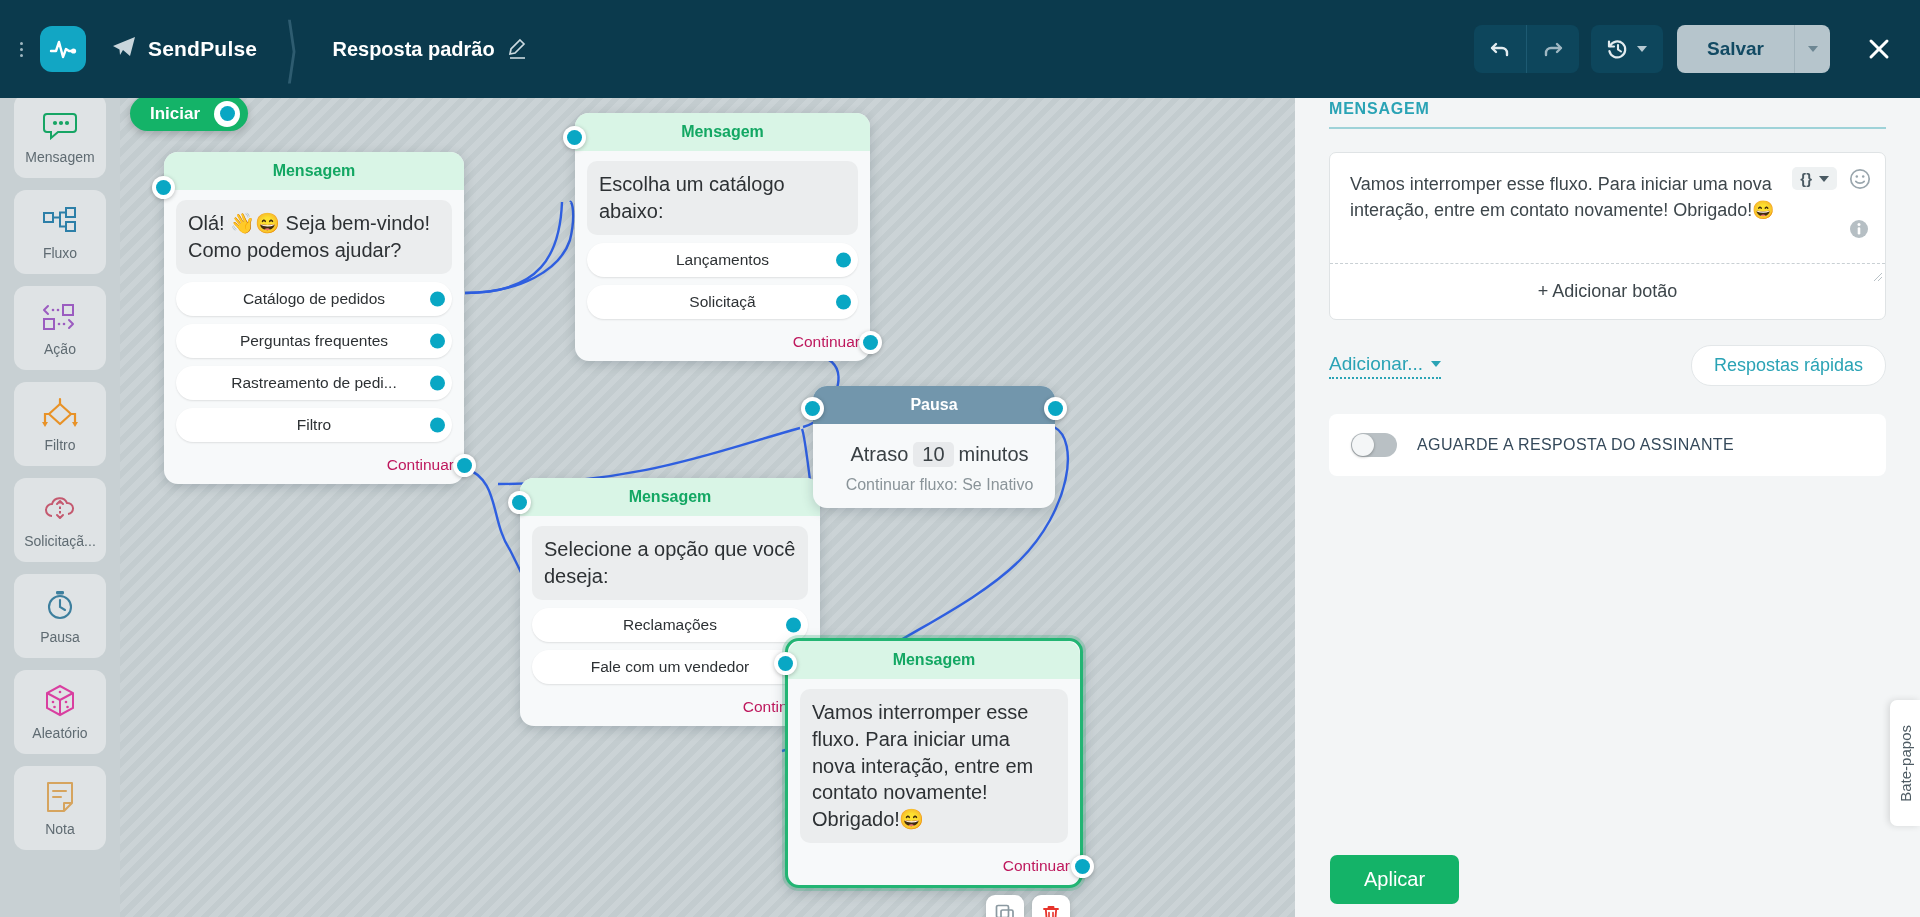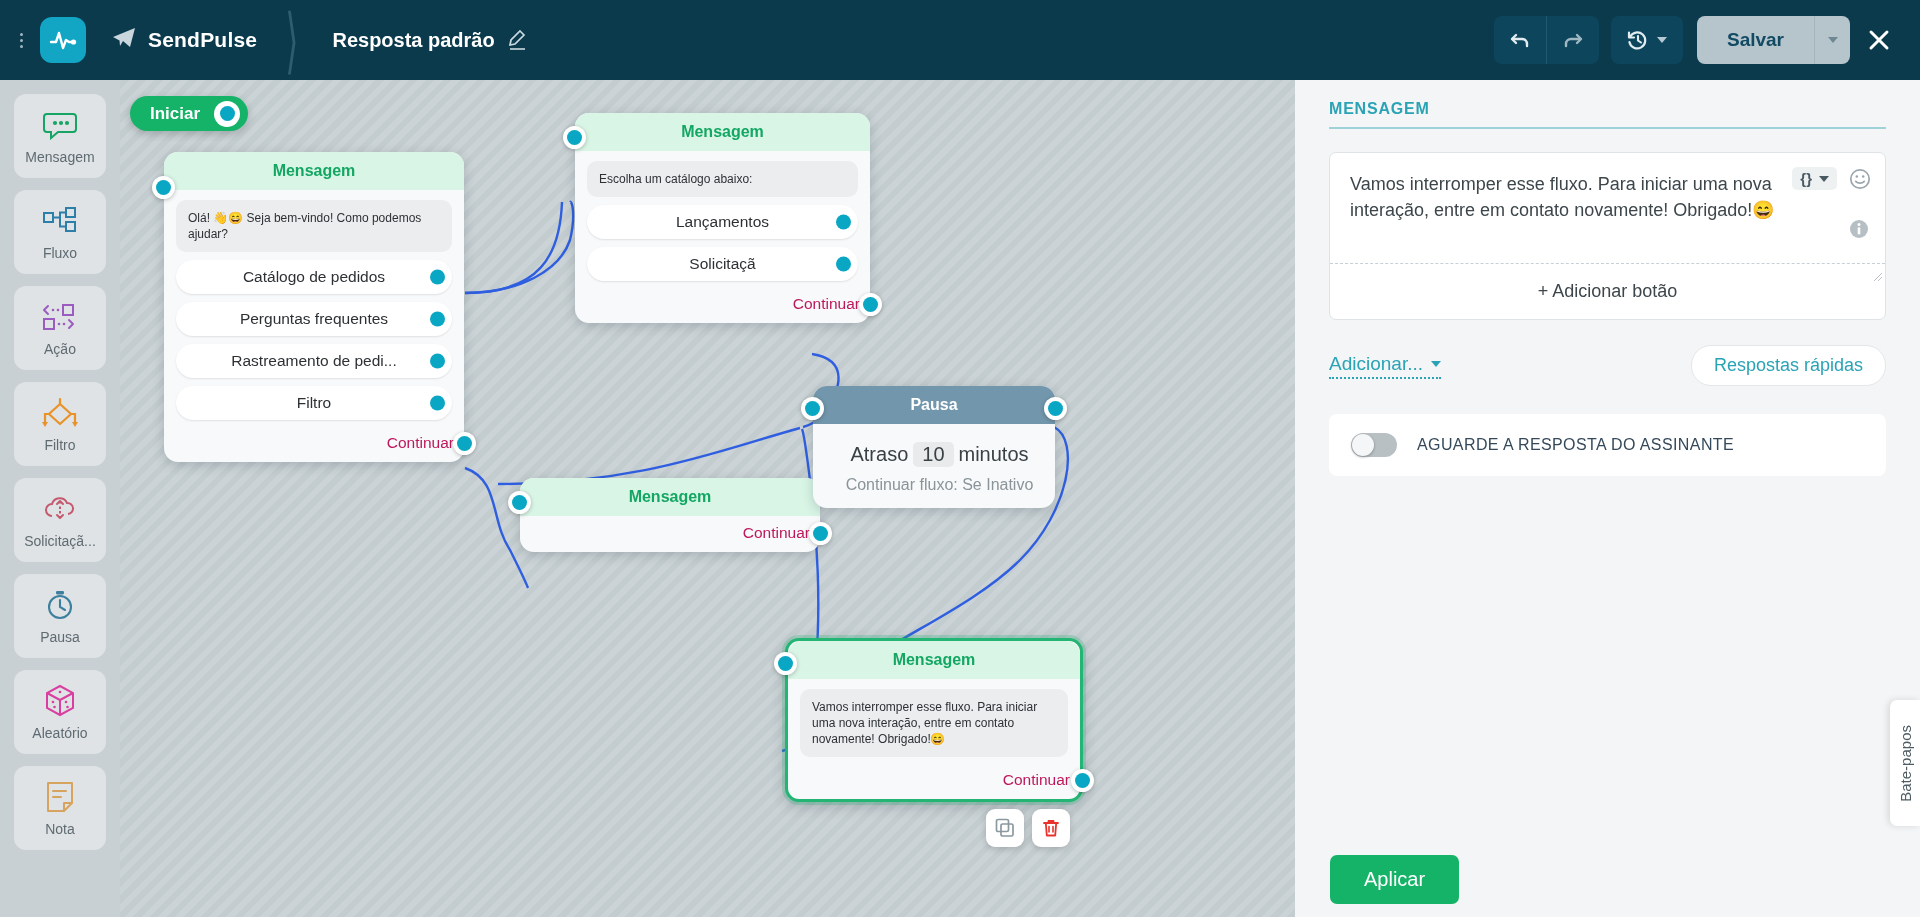--- a/index.html
+++ b/index.html
@@ -6,21 +6,21 @@
   html, body {
     width: 1920px; height: 917px;
     font-family: "Liberation Sans", sans-serif;
     overflow: hidden;
     background: #c9d1d3;
   }
 
   
   .topbar {
     position: absolute; top: 0; left: 0;
-    width: 1920px; height: 80px;
+    width: 1920px; height: 98px;
     background: #0b3a4d;
     display: flex; align-items: center;
     z-index: 50;
   }
   .kebab {
     width: 26px; margin-left: 8px;
     display: flex; flex-direction: column; align-items: center; gap: 3px;
     cursor: pointer;
   }
   .kebab i { width: 3px; height: 3px; border-radius: 50%; background: #9fb6c0; display:block;}
@@ -58,21 +58,21 @@
     display: flex; align-items: center; justify-content: center; gap: 7px;
     background: #0d465c; border-radius: 8px; height: 48px; width: 72px;
     margin-right: 14px; cursor: pointer;
   }
   .caret-d {
     width: 0; height: 0; border-left: 5px solid transparent; border-right: 5px solid transparent;
     border-top: 6px solid #b6c9d2;
   }
   .save-group {
     display: flex; align-items: stretch; border-radius: 8px; overflow: hidden;
-    margin-right: 2px;
+    margin-right: 22px;
   }
   .save-btn {
     background: #b6c5cc; color: #124a63; font-size: 19px; font-weight: 600;
     padding: 0 30px; height: 48px; display: flex; align-items: center; cursor: pointer;
   }
   .save-split {
     background: #b6c5cc; width: 36px; height: 48px;
     display: flex; align-items: center; justify-content: center;
     border-left: 1px solid #a3b4bc; cursor: pointer;
   }
@@ -116,21 +116,21 @@
   .node-hdr {
     height: 38px; border-radius: 14px 14px 0 0;
     display: flex; align-items: center; justify-content: center;
     font-size: 16px; font-weight: bold;
   }
   .hdr-msg { background: #d9f5e6; color: #13a763; }
   .hdr-pause { background: #7296ac; color: #ffffff; }
   .node-body { padding: 10px 12px 6px 12px; }
   .bubble {
     background: #ebedee; border-radius: 10px; padding: 10px 12px;
-    font-size: 12px; color: #2d3134; line-height: 1.34;
+    font-size: 20px; color: #2d3134; line-height: 1.34;
   }
   .btn-opt {
     background: #ffffff; border-radius: 18px; height: 34px; margin-top: 8px;
     display: flex; align-items: center; justify-content: center;
     font-size: 15.5px; color: #2d3134; cursor: pointer;
     box-shadow: 0 1px 2px rgba(0,0,0,.1);
     padding: 0 14px; position: relative;
   }
   .dot-port {
     position: absolute; width: 23px; height: 23px; border-radius: 50%;
@@ -501,20 +501,31 @@
             <i></i>
           </span>
       </div>
     </div>
 
     <div class="node" style="left:400px; top:398px; width:300px;">
       <div class="dot-port" style="left:-12px; top:13px;">
           <i></i>
         </div>
       <div class="node-hdr hdr-msg">Mensagem</div>
+      <div class="node-body">
+        <div class="bubble">Selecione a opção que você deseja:</div>
+        <div class="btn-opt">
+          <span>Reclamações</span>
+          <span class="btn-dot"></span>
+        </div>
+        <div class="btn-opt">
+          <span>Fale com um vendedor</span>
+          <span class="btn-dot"></span>
+        </div>
+      </div>
       <div class="continuar">
         <span>Continuar</span>
         <span class="dot-port" style="right:-12px; top:6px;">
             <i></i>
           </span>
       </div>
     </div>
 
     <div class="node" style="left:693px; top:306px; width:242px; height:122px;">
       <div class="dot-port" style="left:-12px; top:11px;">

